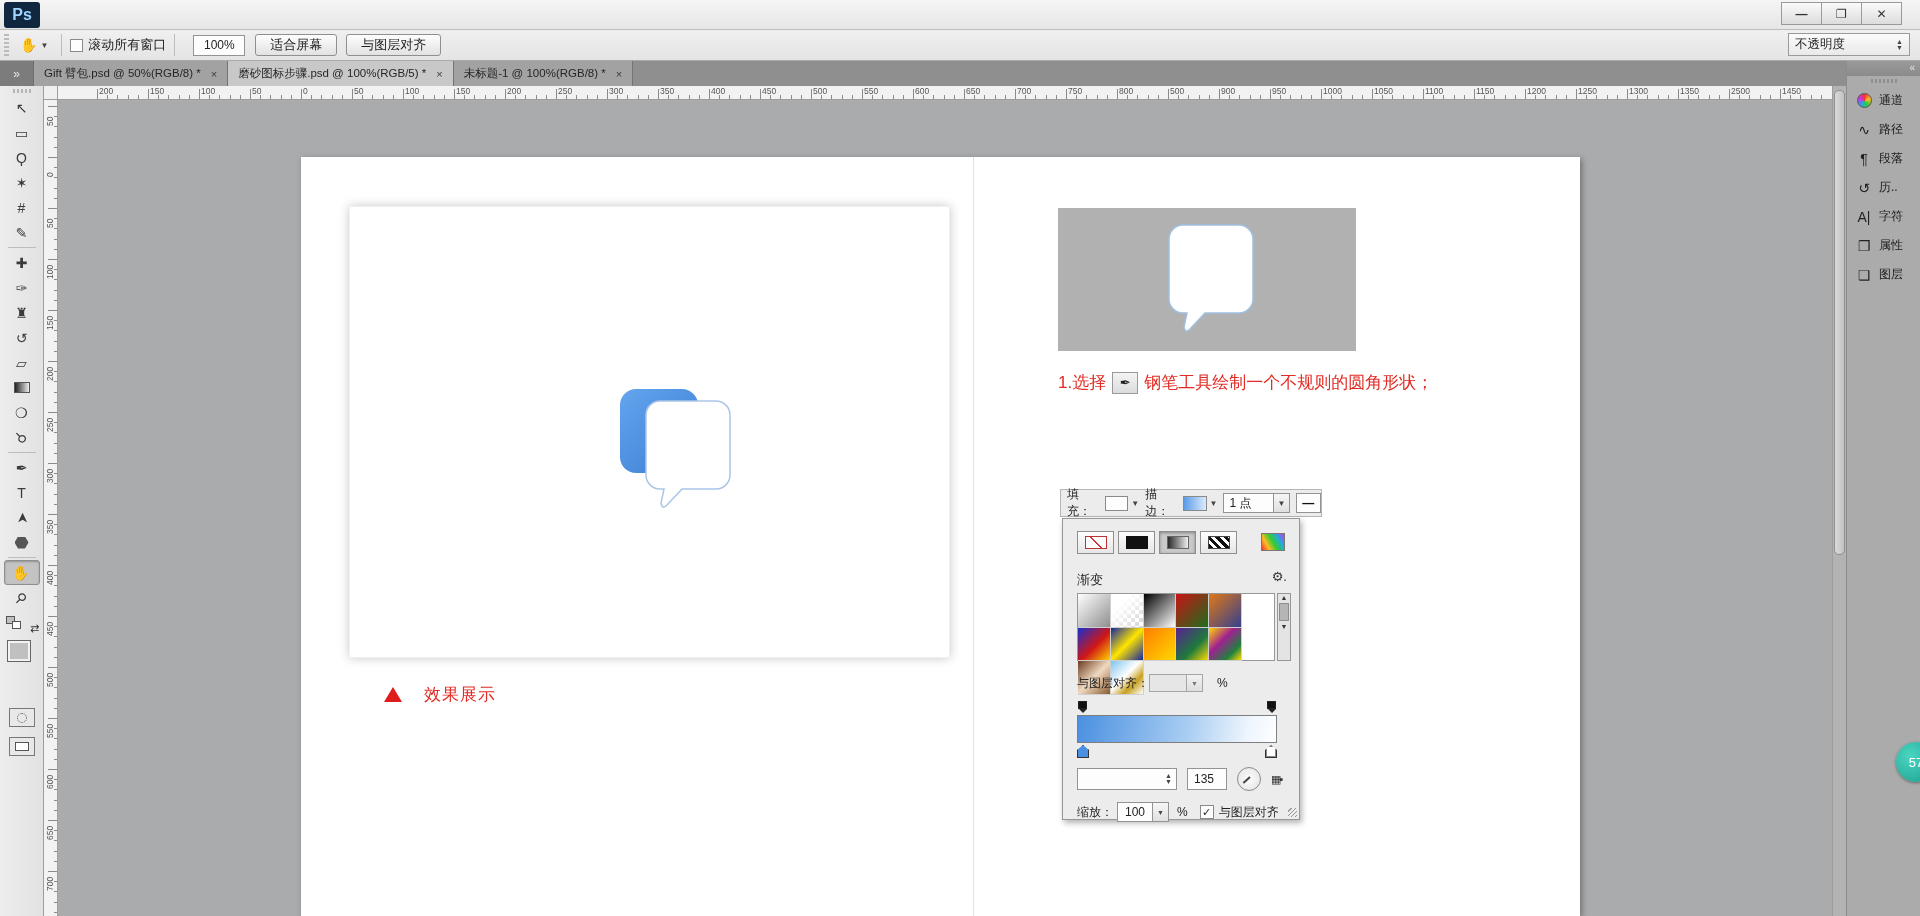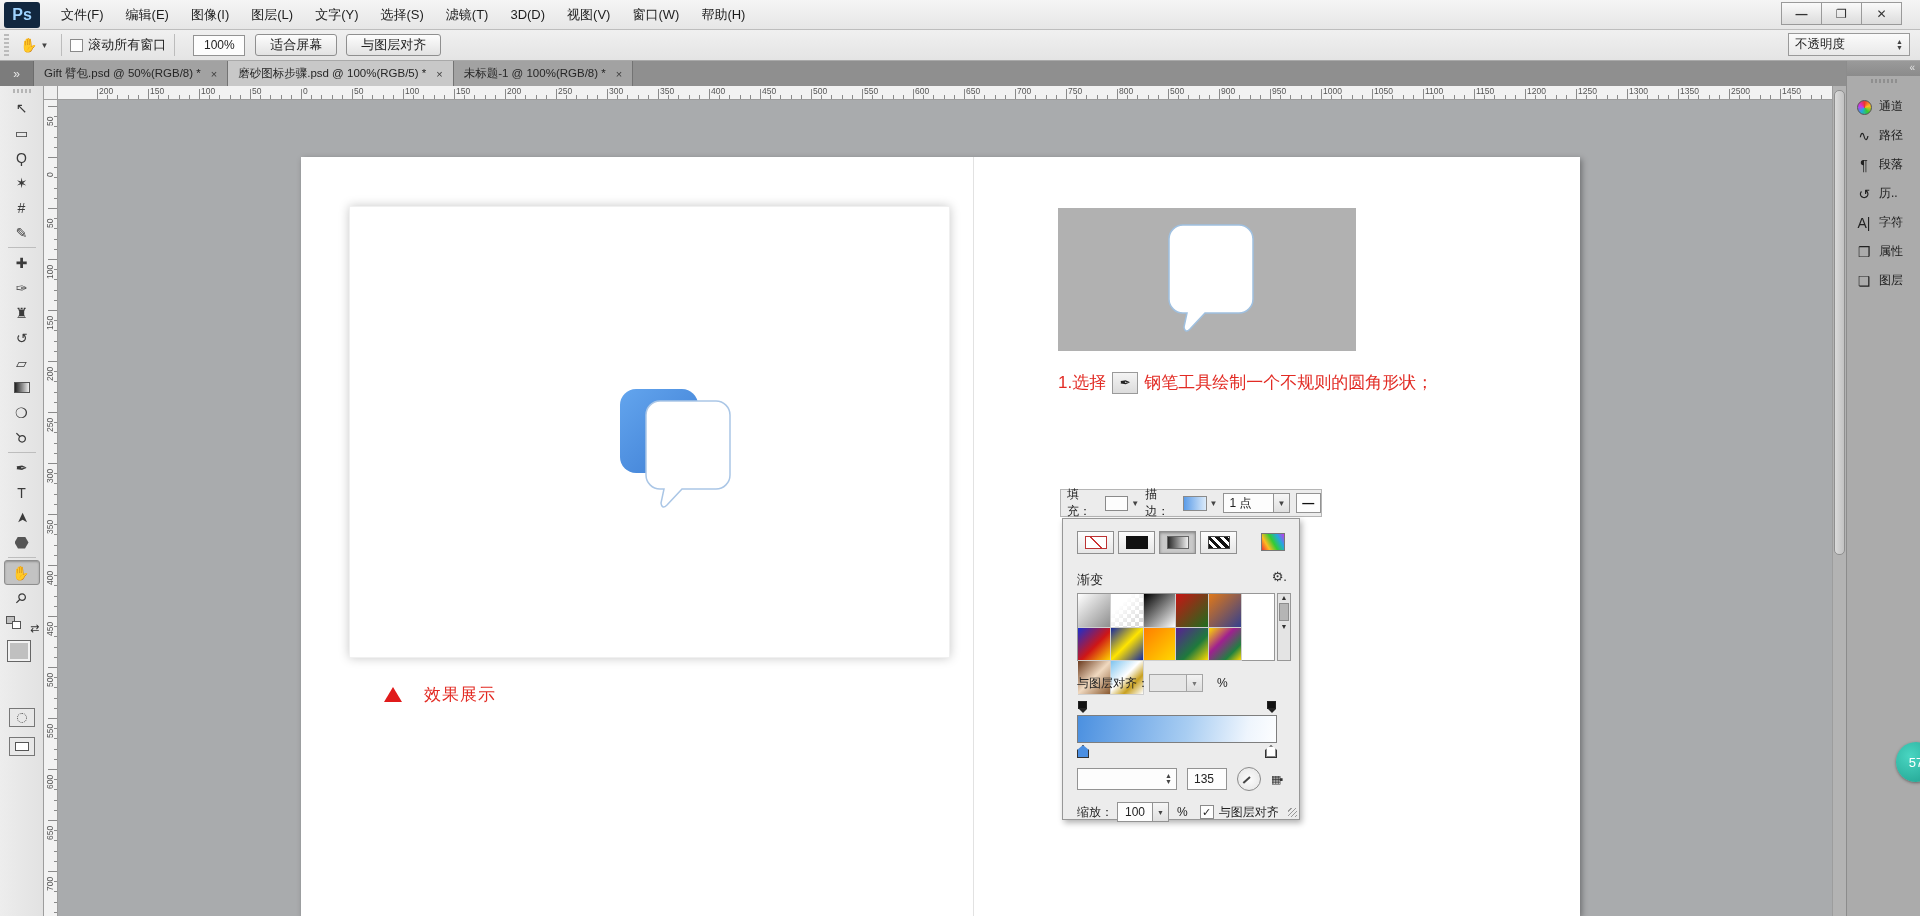--- a/index.html
+++ b/index.html
@@ -198,50 +198,37 @@
   #canvas-scrollbar { position:absolute; left:1832px; top:86px; width:14px; height:830px; background:#b3b3b3;
     border-left:1px solid #9d9d9d; }
   #canvas-scrollbar .thumb { position:absolute; left:1px; top:4px; width:11px; height:465px;
     background:linear-gradient(90deg,#dadada,#c2c2c2); border:1px solid #8f8f8f; border-radius:5px; }
   #dock { position:absolute; left:1846px; top:61px; width:74px; height:855px; background:#ababab;
     border-left:1px solid #8c8c8c; }
   #dock-header { height:15px; background:linear-gradient(#9a9a9a,#8b8b8b); color:#e5e5e5; font-size:10px;
     text-align:right; padding-right:5px; line-height:14px; }
   #dock .dots { width:26px; height:4px; margin:3px auto;
     background:repeating-linear-gradient(90deg,#8f8f8f 0 2px,transparent 2px 4px); }
-  .dock-item { display:flex; align-items:flex-end; height:29px; padding-left:6px; }
+  .dock-item { display:flex; align-items:center; height:29px; padding-left:6px; }
   .dock-icon { width:22px; font-size:14px; color:#222; text-align:center; }
   .wheel { width:15px; height:15px; border-radius:50%; margin:0 auto;
     background:conic-gradient(#e33,#fb2,#3c3,#2ad,#c3e,#e33); border:1px solid #555; }
   .dock-label { font-size:12px; color:#1c1c1c; margin-left:4px; white-space:nowrap; }
 
   #badge { position:absolute; left:1896px; top:742px; width:40px; height:40px; border-radius:50%;
     background:radial-gradient(circle at 35% 35%,#49d6c2,#1d9d8c); color:#fff; font-size:13px;
     display:flex; align-items:center; justify-content:center; box-shadow:0 1px 3px rgba(0,0,0,.4); }
 </style>
 </head>
 <body>
 
 <div id="app">
 
   <div id="menubar">
     <div id="ps-logo">Ps</div>
-    <div id="menu-items" style="display: flex;">
-        <span class="menu-item">文件(F)</span>
-        <span class="menu-item">编辑(E)</span>
-        <span class="menu-item">图像(I)</span>
-        <span class="menu-item">图层(L)</span>
-        <span class="menu-item">文字(Y)</span>
-        <span class="menu-item">选择(S)</span>
-        <span class="menu-item">滤镜(T)</span>
-        <span class="menu-item">3D(D)</span>
-        <span class="menu-item">视图(V)</span>
-        <span class="menu-item">窗口(W)</span>
-        <span class="menu-item">帮助(H)</span>
-      </div>
     <div id="win-controls">
       <div class="winbtn">—</div>
       <div class="winbtn">❐</div>
       <div class="winbtn">✕</div>
     </div>
   </div>
 
   <div id="optionsbar">
     <div class="dragdots"></div>
     <div id="tool-preset">

